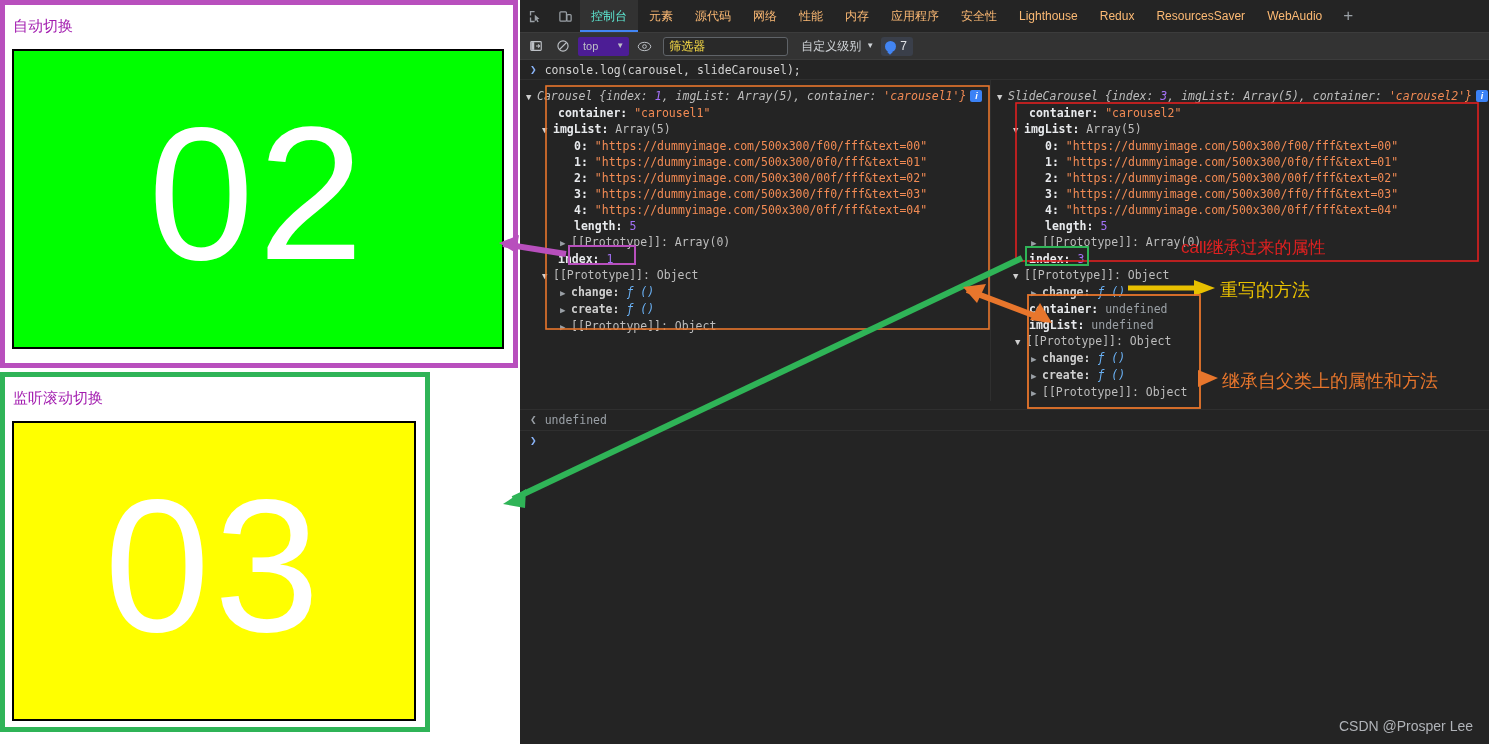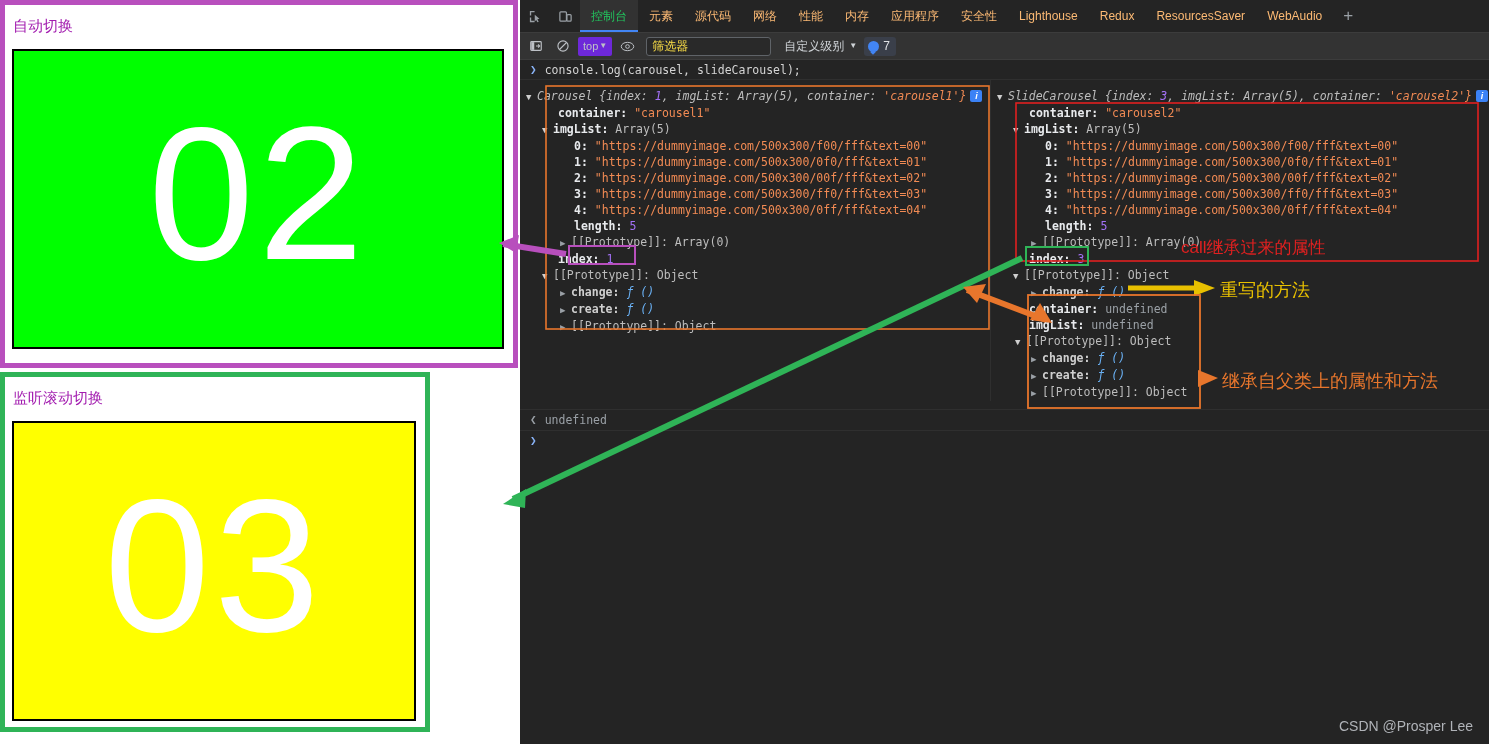--- a/index.html
+++ b/index.html
@@ -51,38 +51,38 @@
   }
   .dt-iconbtn {
     width: 30px; display: flex; align-items: center; justify-content: center;
     color: #9aa0a6;
   }
   .dt-tab {
     display: flex; align-items: center; padding: 0 11px;
     font-size: 12px; color: #fdba74; white-space: nowrap;
     position: relative;
   }
-  .dt-tab.active { color: #22c55e; background: #323232; }
+  .dt-tab.active { color: #5eead4; background: #323232; }
   .dt-tab.active::after {
     content: ""; position: absolute; left: 0; right: 0; bottom: 0;
     height: 2px; background: #4285f4;
   }
   .dt-plus { display: flex; align-items: center; padding: 0 10px; color: #9aa0a6; font-size: 17px; }
 
   .dt-toolbar {
     height: 27px; background: #333333; border-bottom: 1px solid #3c3c3c;
     display: flex; align-items: center; padding: 0 4px; gap: 3px;
   }
   .tb-icon {
     width: 24px; height: 21px; display: flex; align-items: center; justify-content: center;
     color: #bdc1c6;
   }
   .tb-select {
-    display: flex; align-items: center; gap: 1px; height: 19px;
-    padding: 0 5px; background: #6d28d9; border-radius: 2px;
+    display: flex; align-items: center; gap: 18px; height: 19px;
+    padding: 0 5px; background: #4c1d95; border-radius: 2px;
     font-size: 11px; color: #bdc1c6;
   }
   .tb-select2 {
     display: flex; align-items: center; gap: 5px; height: 19px;
     padding: 0 4px; font-size: 12px; color: #cfd3d7;
   }
   .caret { font-size: 8px; line-height: 1; }
   .tb-filter {
     width: 125px; height: 19px; background: #292929;
     border: 1px solid #5f6368; border-radius: 3px;

